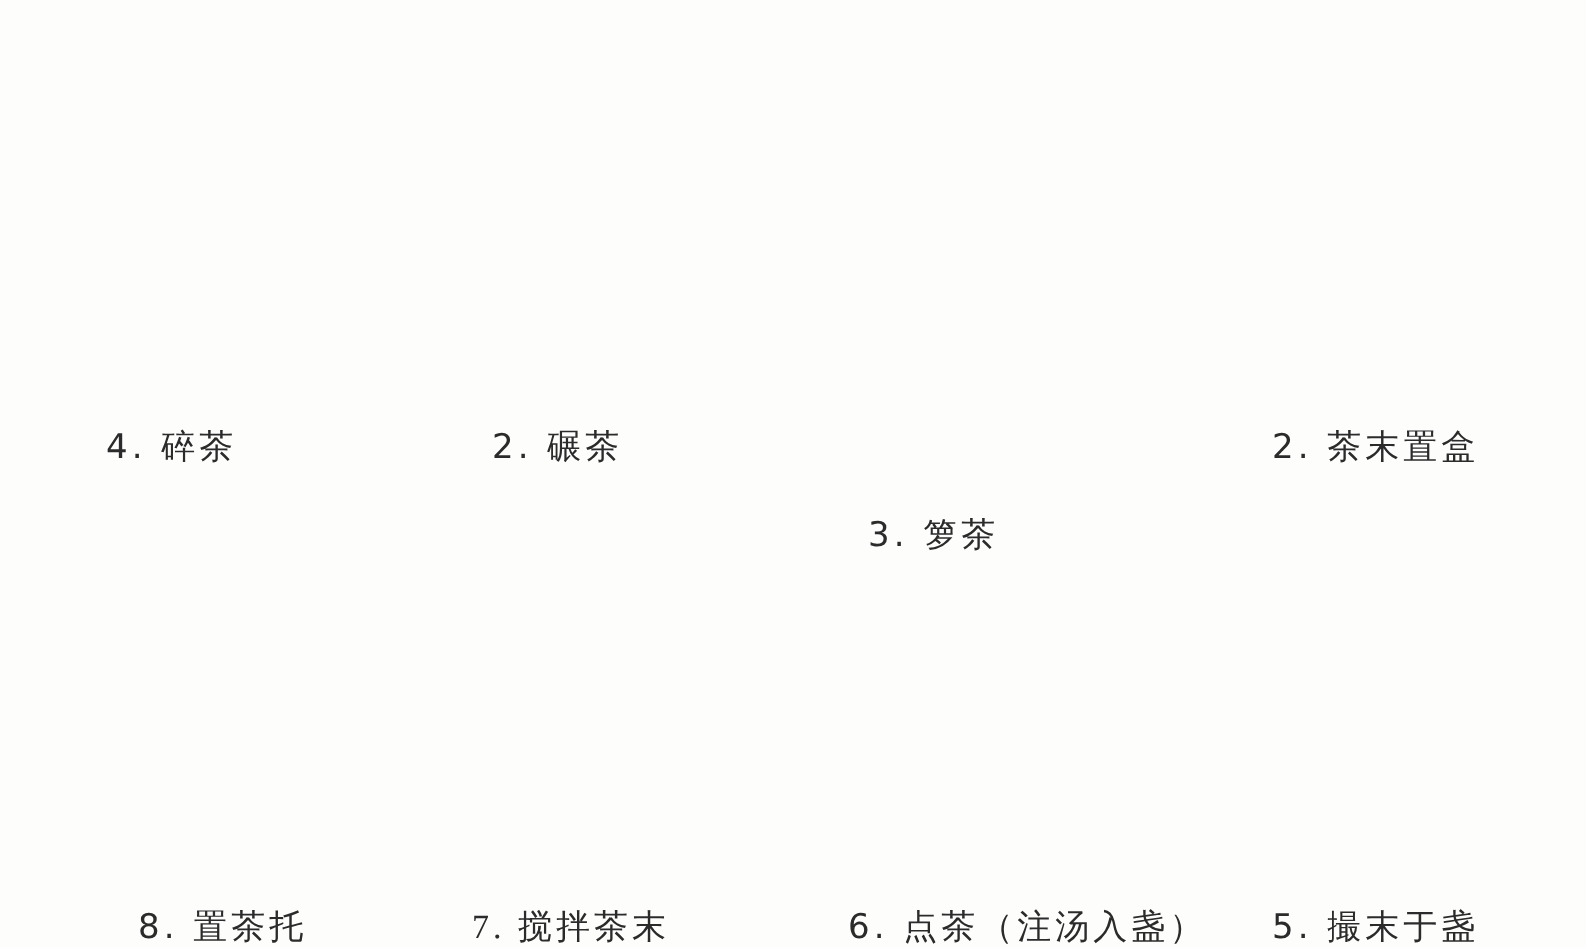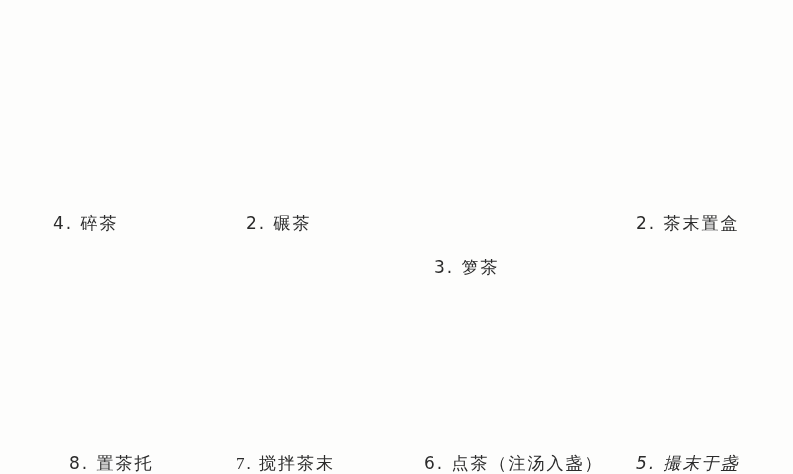--- a/index.html
+++ b/index.html
@@ -110,21 +110,21 @@
 
 <div>
 <svg width="0" height="0" style="left:0;top:0">
   <path d="M775 273 L780 276 L724 336 L716 332 Z" fill="#d8c8a4" stroke="#5a4a3a" stroke-width="1.2"></path>
   <path d="M718 334 Q710 350 697 378" stroke="#c9d2d6" stroke-width="1.2" fill="none"></path>
   <ellipse cx="676" cy="383" rx="42" ry="9" fill="#d9c49f" stroke="#5a4a3a" stroke-width="1.4"></ellipse>
   <path d="M634 383 Q640 425 676 430 Q712 425 718 383" fill="#c9ad85" stroke="#5a4a3a" stroke-width="1.4"></path>
   <path d="M664 429 L664 436 L688 436 L688 429" fill="#c9ad85" stroke="#5a4a3a" stroke-width="1.1"></path>
 </svg>
 </div>
-<div class="label" style="left:636px;top:452px;font-style:italic;">5. 撮末于盏</div>
+<div class="label" style="left:636px;top:452px;">5. 撮末于盏</div>
 
 <svg width="0" height="0" style="left:0;top:0">
   <path d="M606 392 L572 392 L576 384 L556 394 L576 404 L572 396 L606 396 Z" fill="#c4c4c4" opacity="0.85"></path>
 </svg>
 
 <div>
 <svg width="0" height="0" style="left:0;top:0">
 
   <path d="M545 300 Q580 290 587 318 Q582 332 560 325 Q540 316 545 300 Z" fill="#d6b7a0" stroke="#5a4a3a" stroke-width="1.3"></path>
   <path d="M545 300 Q528 290 520 278 Q510 268 505 276 L512 286 Q520 298 540 312" fill="#e8e3da" stroke="#5a4a3a" stroke-width="1.1"></path>

